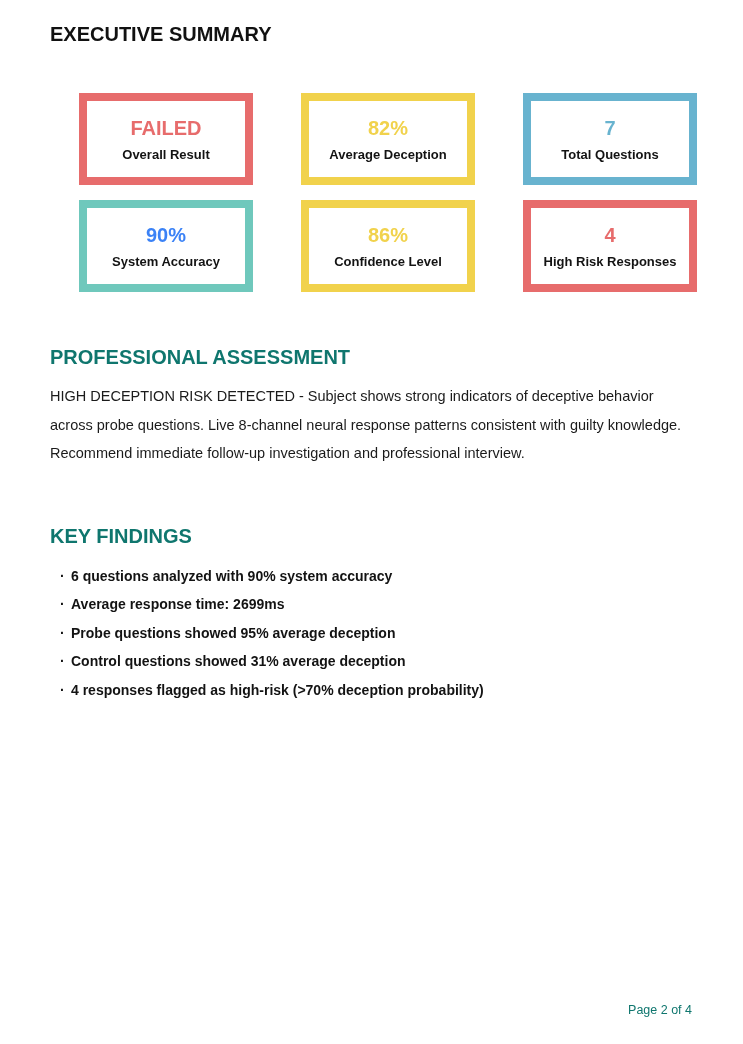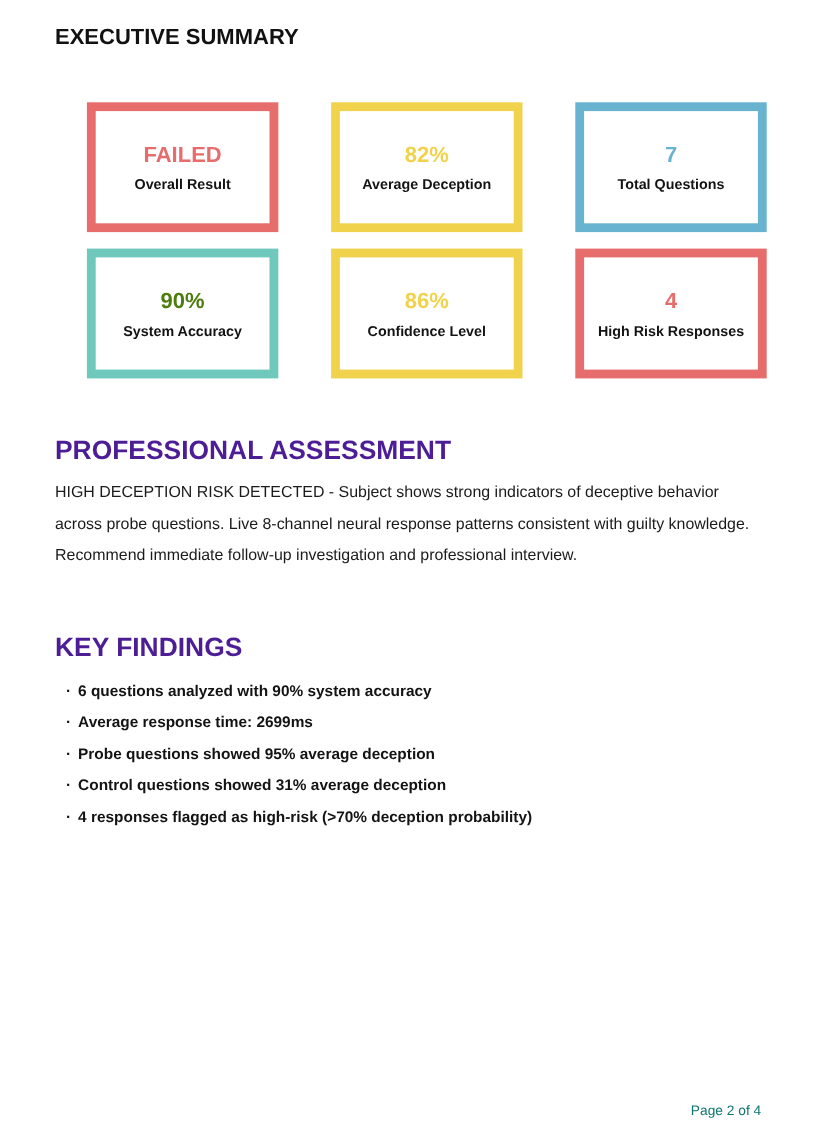--- a/index.html
+++ b/index.html
@@ -26,21 +26,21 @@
     color: #111111;
   }
   .metrics-grid {
     margin-top: 43px;
     display: grid;
     grid-template-columns: repeat(3, 1fr);
     column-gap: 16px;
     row-gap: 15px;
   }
   .metric-card {
-    height: 118px;
+    height: 92px;
     box-sizing: border-box;
     border: 8px solid #cccccc;
     background: #ffffff;
     display: flex;
     flex-direction: column;
     align-items: center;
     justify-content: center;
     gap: 10px;
     margin-left: 32px;
   }
@@ -50,24 +50,24 @@
     line-height: 1;
   }
   .metric-label {
     font-size: 13px;
     font-weight: bold;
     color: #131313;
     line-height: 1;
   }
   .section-heading {
     margin: 54px 3px 0 3px;
-    font-size: 24px;
+    font-size: 20px;
     line-height: 23px;
     font-weight: bold;
-    color: #4c1d95;
+    color: #0f766e;
   }
   .assessment-text {
     margin: 13px 3px 0 3px;
     max-width: 650px;
     font-size: 14.5px;
     line-height: 28.5px;
     font-weight: normal;
     color: #1b1b1b;
   }
   .section-heading.key-findings {
@@ -115,21 +115,21 @@
     </div>
     <div class="metric-card" style="border-color: rgb(241, 210, 76);">
       <span class="metric-value" style="color: rgb(241, 210, 76);">82%</span>
       <span class="metric-label">Average Deception</span>
     </div>
     <div class="metric-card" style="border-color: rgb(104, 179, 207);">
       <span class="metric-value" style="color: rgb(104, 179, 207);">7</span>
       <span class="metric-label">Total Questions</span>
     </div>
     <div class="metric-card" style="border-color: rgb(111, 200, 188);">
-      <span class="metric-value" style="color: #4d7c0f;">90%</span>
+      <span class="metric-value" style="color: #3b82f6;">90%</span>
       <span class="metric-label">System Accuracy</span>
     </div>
     <div class="metric-card" style="border-color: rgb(241, 210, 76);">
       <span class="metric-value" style="color: rgb(241, 210, 76); text-align: right;">86%</span>
       <span class="metric-label">Confidence Level</span>
     </div>
     <div class="metric-card" style="border-color: rgb(231, 108, 108);">
       <span class="metric-value" style="color: rgb(231, 108, 108);">4</span>
       <span class="metric-label">High Risk Responses</span>
     </div>

